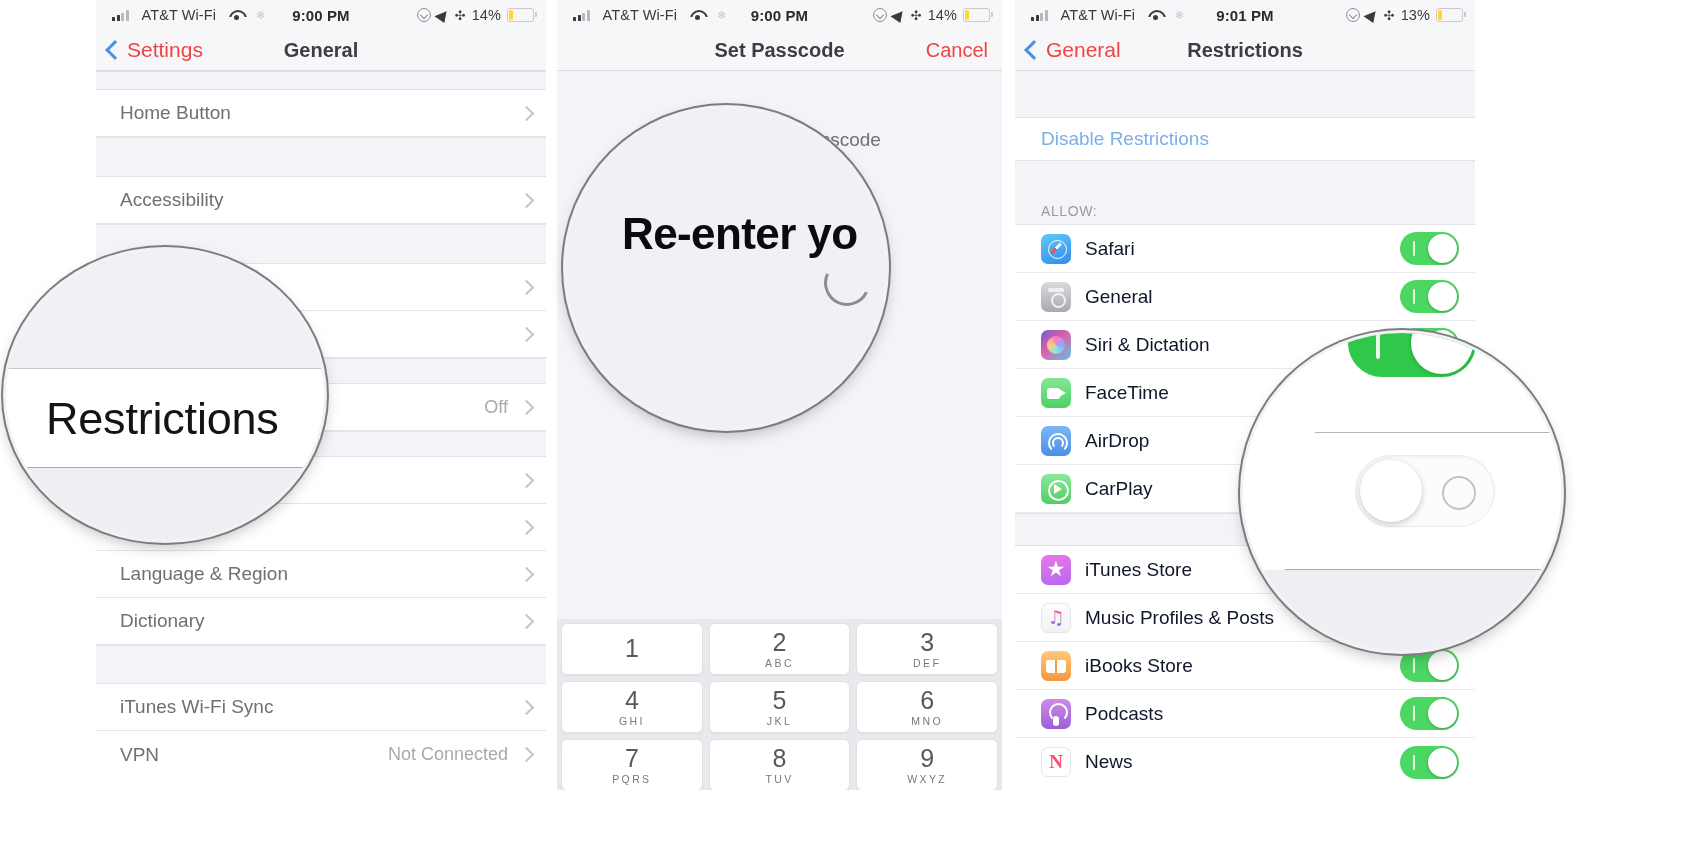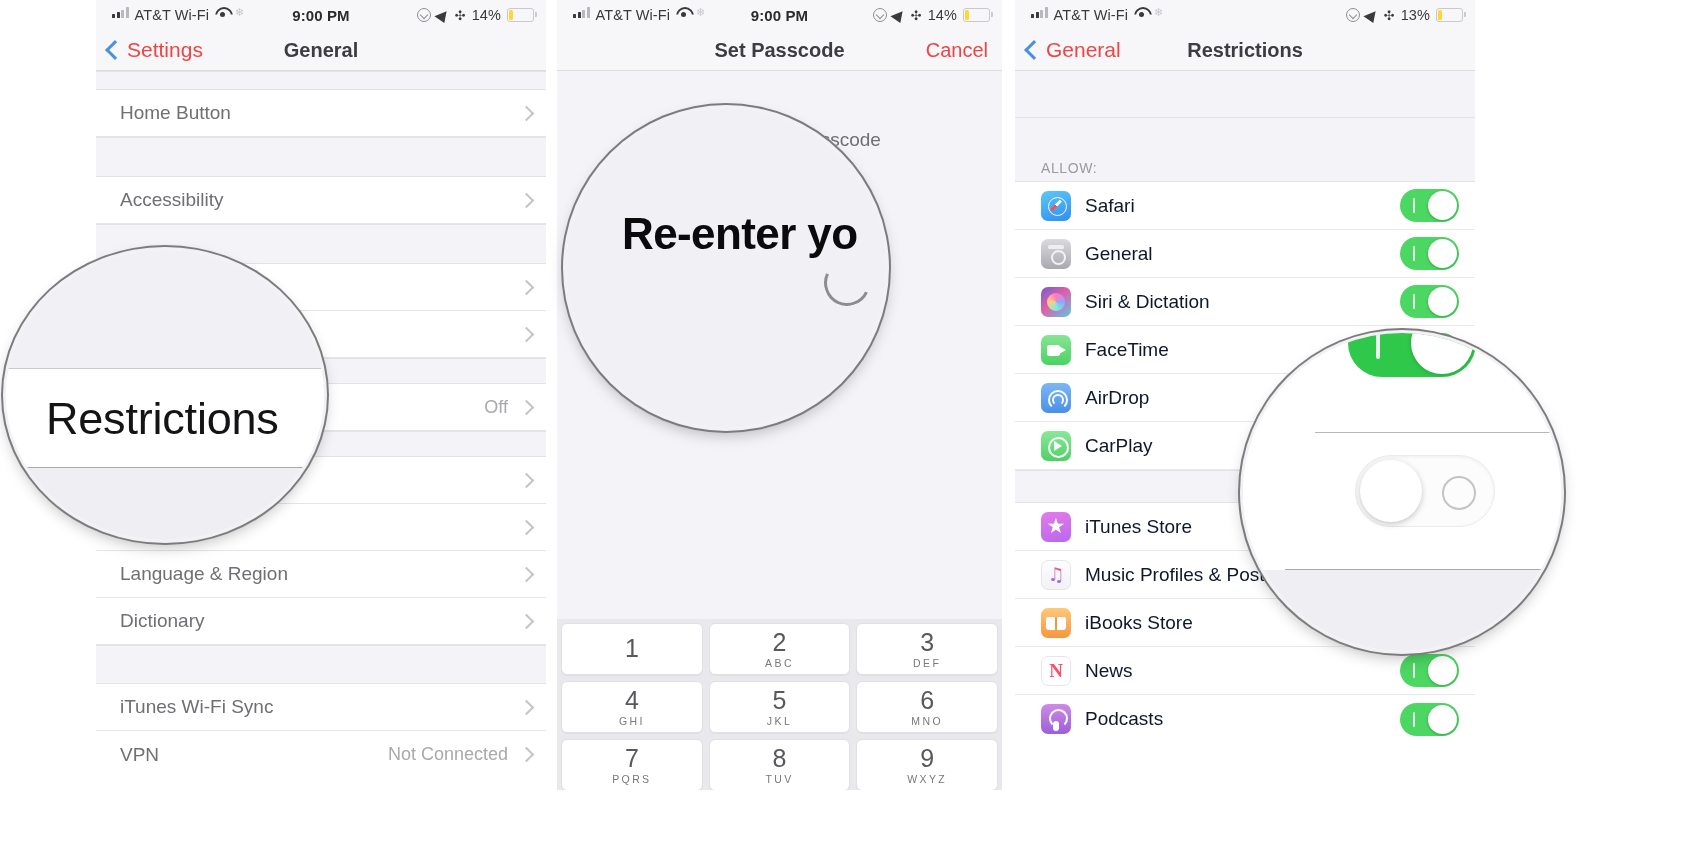--- a/index.html
+++ b/index.html
@@ -8,21 +8,21 @@
 
   
   .phone{position:absolute;top:0;height:790px;background:#ffffff;overflow:hidden;}
   #panel-general{left:96px;width:450px;}
   #panel-passcode{left:557px;width:445px;}
   #panel-restrictions{left:1015px;width:460px;}
 
   
   .statusbar{position:relative;height:30px;background:#f7f7fa;display:flex;align-items:center;
              font-size:15px;color:#3a3a3c;letter-spacing:.1px;}
-  .sb-left{position:absolute;left:16px;display:flex;align-items:flex-start;gap:6px;}
+  .sb-left{position:absolute;left:16px;display:flex;align-items:center;gap:13px;}
   .sb-center{position:absolute;left:0;right:0;text-align:center;font-weight:600;font-size:15px;color:#2b2b2e;}
   .sb-right{position:absolute;right:12px;display:flex;align-items:center;gap:6px;}
   .bars{display:inline-flex;align-items:flex-end;gap:1.5px;height:11px;}
   .bars i{display:block;width:3px;background:#3a3a3c;border-radius:.5px;}
   .bars i:nth-child(1){height:4px}
   .bars i:nth-child(2){height:6px}
   .bars i:nth-child(3){height:8px;background:#b8b8bd}
   .bars i:nth-child(4){height:11px;background:#b8b8bd}
   .carrier{font-size:14.5px;color:#3a3a3c;}
   .wifi{display:inline-block;width:14px;height:11px;position:relative;}
@@ -340,20 +340,21 @@
         <span class="bars">
             <i></i>
             <i></i>
             <i></i>
             <i></i>
           </span>
         <span class="carrier">AT&amp;T Wi-Fi</span>
         <span class="wifi"></span>
         <span class="snow">❄</span>
       </div>
+      <div class="sb-center">9:01 PM</div>
       <div class="sb-right">
         <span class="lock-circ"></span>
         <span class="loc"></span>
         <span class="bt">✣</span>
         <span class="pct">13%</span>
         <span class="batt">
             <i style="width:13%"></i>
           </span>
       </div>
     </div>
@@ -361,20 +362,21 @@
     <div class="navbar">
       <div class="nav-back">
         <span class="chev-l"></span>
         <span>General</span>
       </div>
       <div class="nav-title">Restrictions</div>
     </div>
 
     <div>
       <div class="r-gapbig"></div>
+      <div class="r-link">Disable Restrictions</div>
       <div class="r-sectgap"></div>
       <div class="r-header">ALLOW:</div>
 
       <div class="r-row">
         <span class="appicon ic-safari"></span>
         <span class="r-lbl">Safari</span>
         <span class="toggle">
             <i></i>
           </span>
       </div>
@@ -431,29 +433,29 @@
           </span>
       </div>
       <div class="r-row">
         <span class="appicon ic-ibooks"></span>
         <span class="r-lbl">iBooks Store</span>
         <span class="toggle">
             <i></i>
           </span>
       </div>
       <div class="r-row">
+        <span class="appicon ic-podcasts"></span>
+        <span class="r-lbl">Podcasts</span>
+        <span class="toggle">
+            <i></i>
+          </span>
+      </div>
+      <div class="r-row">
         <span class="appicon ic-news"></span>
         <span class="r-lbl">News</span>
-        <span class="toggle">
-            <i></i>
-          </span>
-      </div>
-      <div class="r-row">
-        <span class="appicon ic-podcasts"></span>
-        <span class="r-lbl">Podcasts</span>
         <span class="toggle">
             <i></i>
           </span>
       </div>
     </div>
   </div>
 
   <div class="loupe" id="loupe-restrictions" style="left:6px;top:250px;width:318px;height:290px;">
     <div class="l1-band-top"></div>
     <div class="l1-white"></div>

